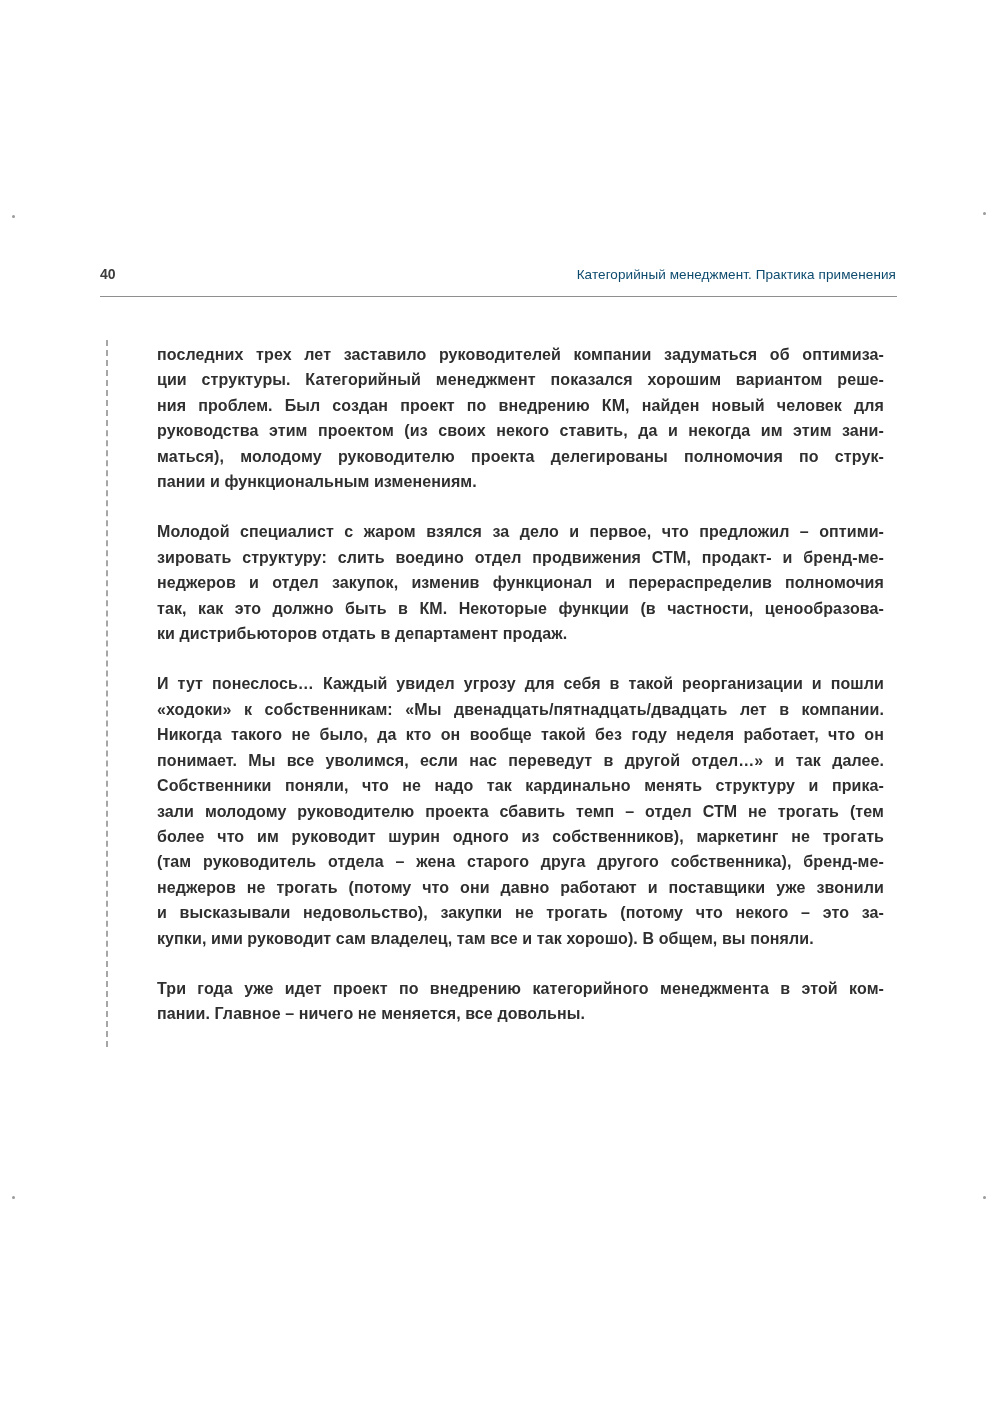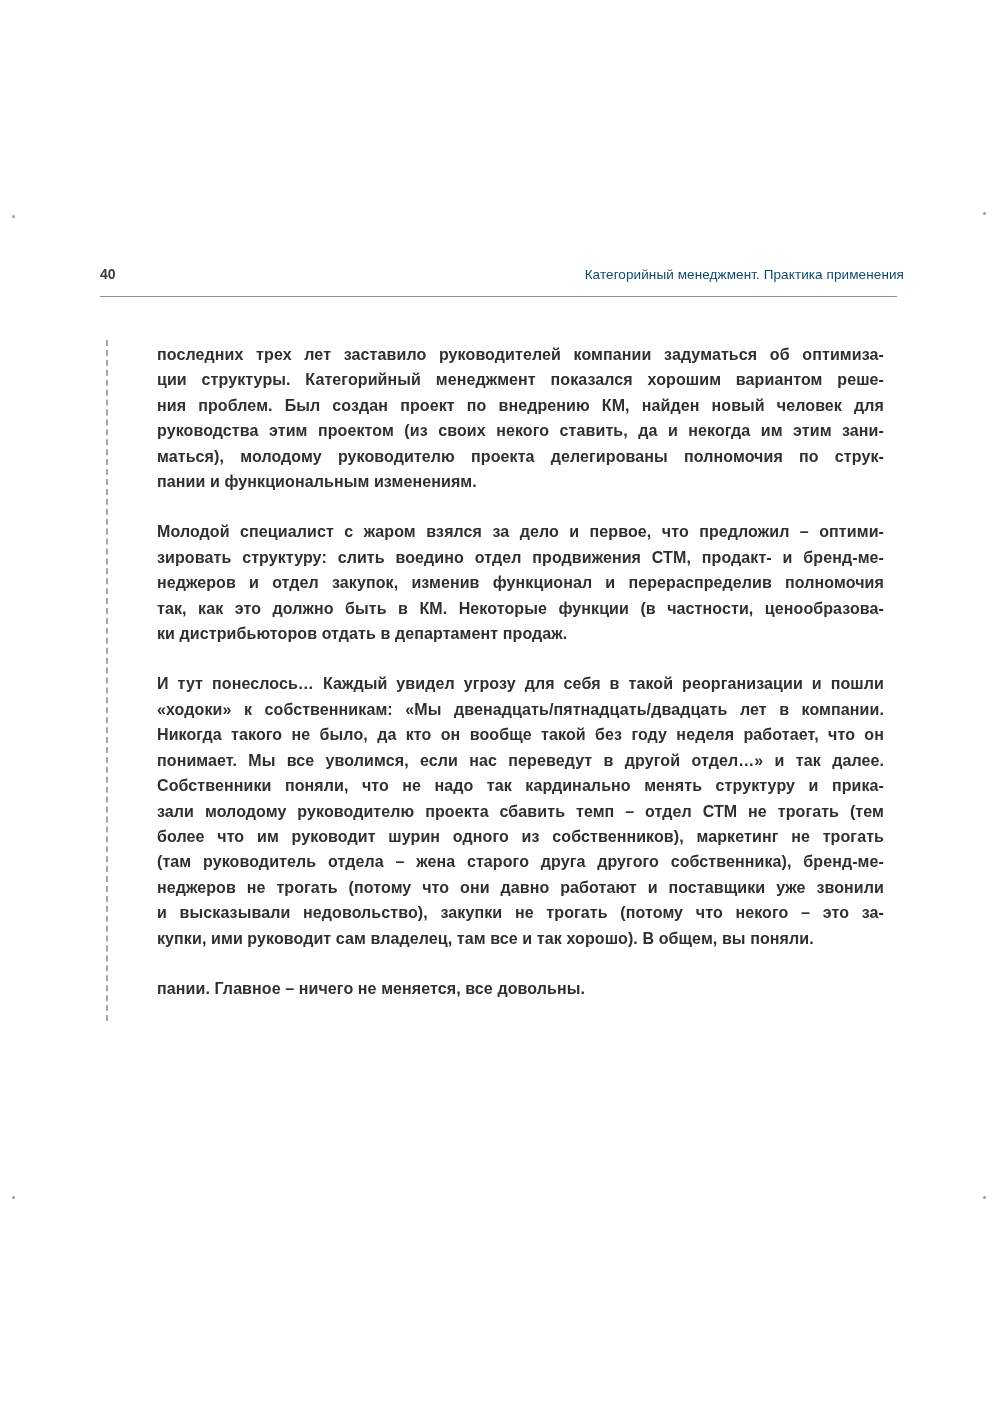--- a/index.html
+++ b/index.html
@@ -14,21 +14,21 @@
     font-family: "Liberation Sans", sans-serif;
     color: #333333;
     overflow: hidden;
   }
 
   
   .page-header {
     position: absolute;
     top: 266px;
     left: 100px;
-    right: 96px;
+    right: 104px;
     display: flex;
     justify-content: space-between;
     align-items: baseline;
   }
   .page-number {
     font-size: 14px;
     font-weight: bold;
     color: #3c3c3c;
   }
   .running-title {
@@ -121,20 +121,21 @@
       <div class="line">понимает. Мы все уволимся, если нас переведут в другой отдел…» и так далее.</div>
       <div class="line">Собственники поняли, что не надо так кардинально менять структуру и прика-</div>
       <div class="line">зали молодому руководителю проекта сбавить темп – отдел СТМ не трогать (тем</div>
       <div class="line">более что им руководит шурин одного из собственников), маркетинг не трогать</div>
       <div class="line">(там руководитель отдела – жена старого друга другого собственника), бренд-ме-</div>
       <div class="line">неджеров не трогать (потому что они давно работают и поставщики уже звонили</div>
       <div class="line">и высказывали недовольство), закупки не трогать (потому что некого – это за-</div>
       <div class="line">купки, ими руководит сам владелец, там все и так хорошо). В общем, вы поняли.</div>
     </div>
     <div class="para">
+      <div class="line">Три года уже идет проект по внедрению категорийного менеджмента в этой ком-</div>
       <div class="line">пании. Главное – ничего не меняется, все довольны.</div>
     </div>
   </div>
 
 <div class="corner-mark mark-tl"></div>
 <div class="corner-mark mark-tr"></div>
 <div class="corner-mark mark-bl"></div>
 <div class="corner-mark mark-br"></div>
 
 </body></html>

